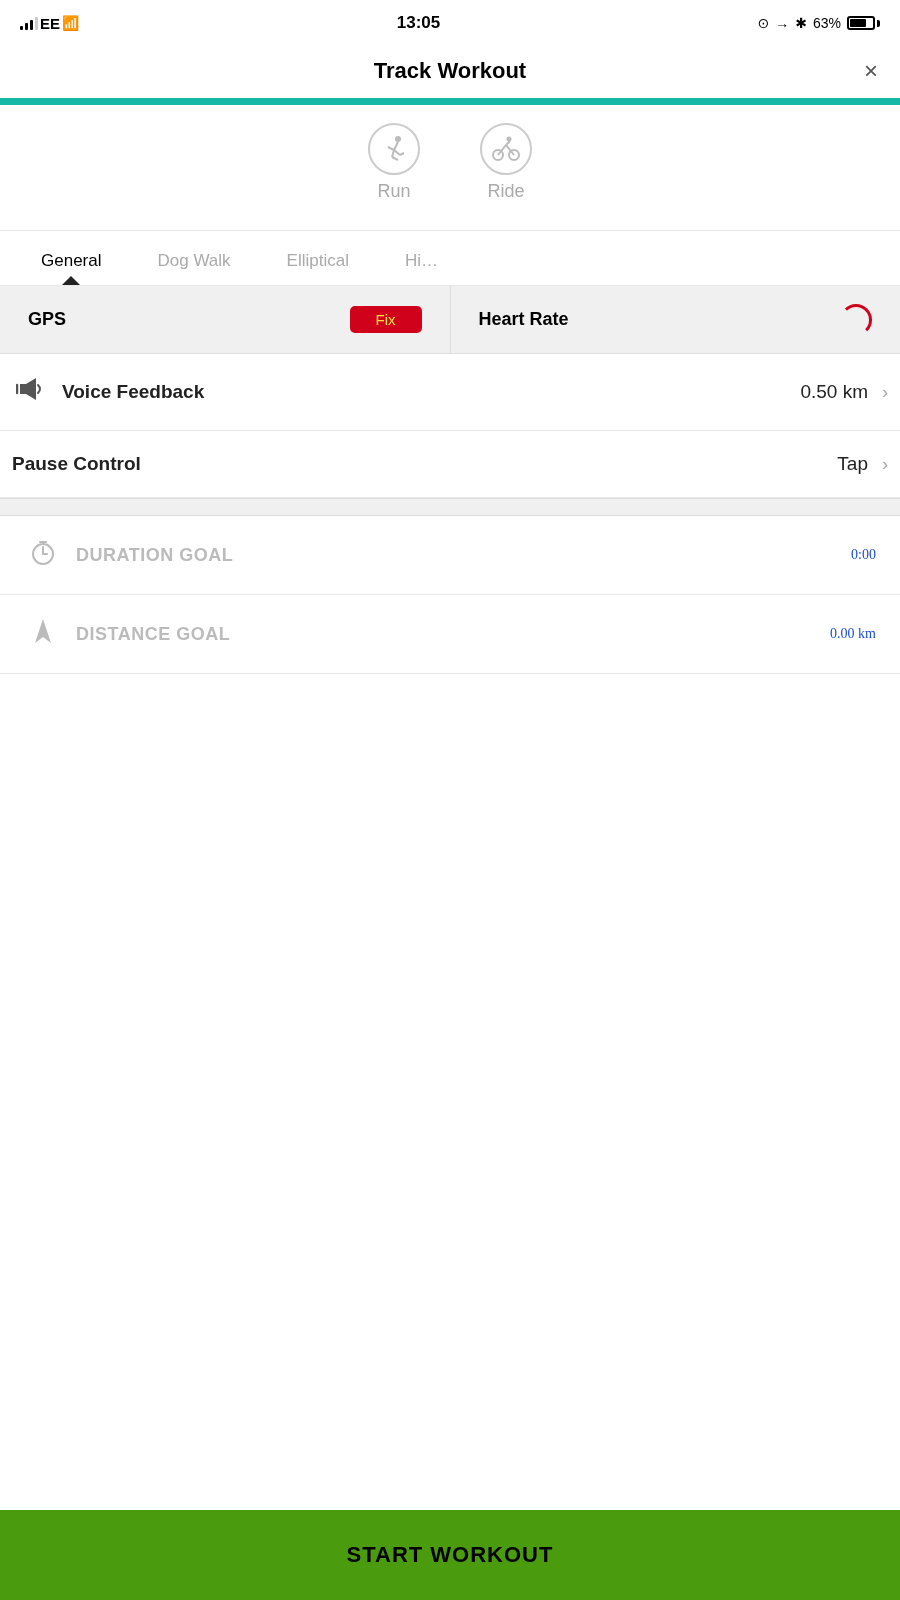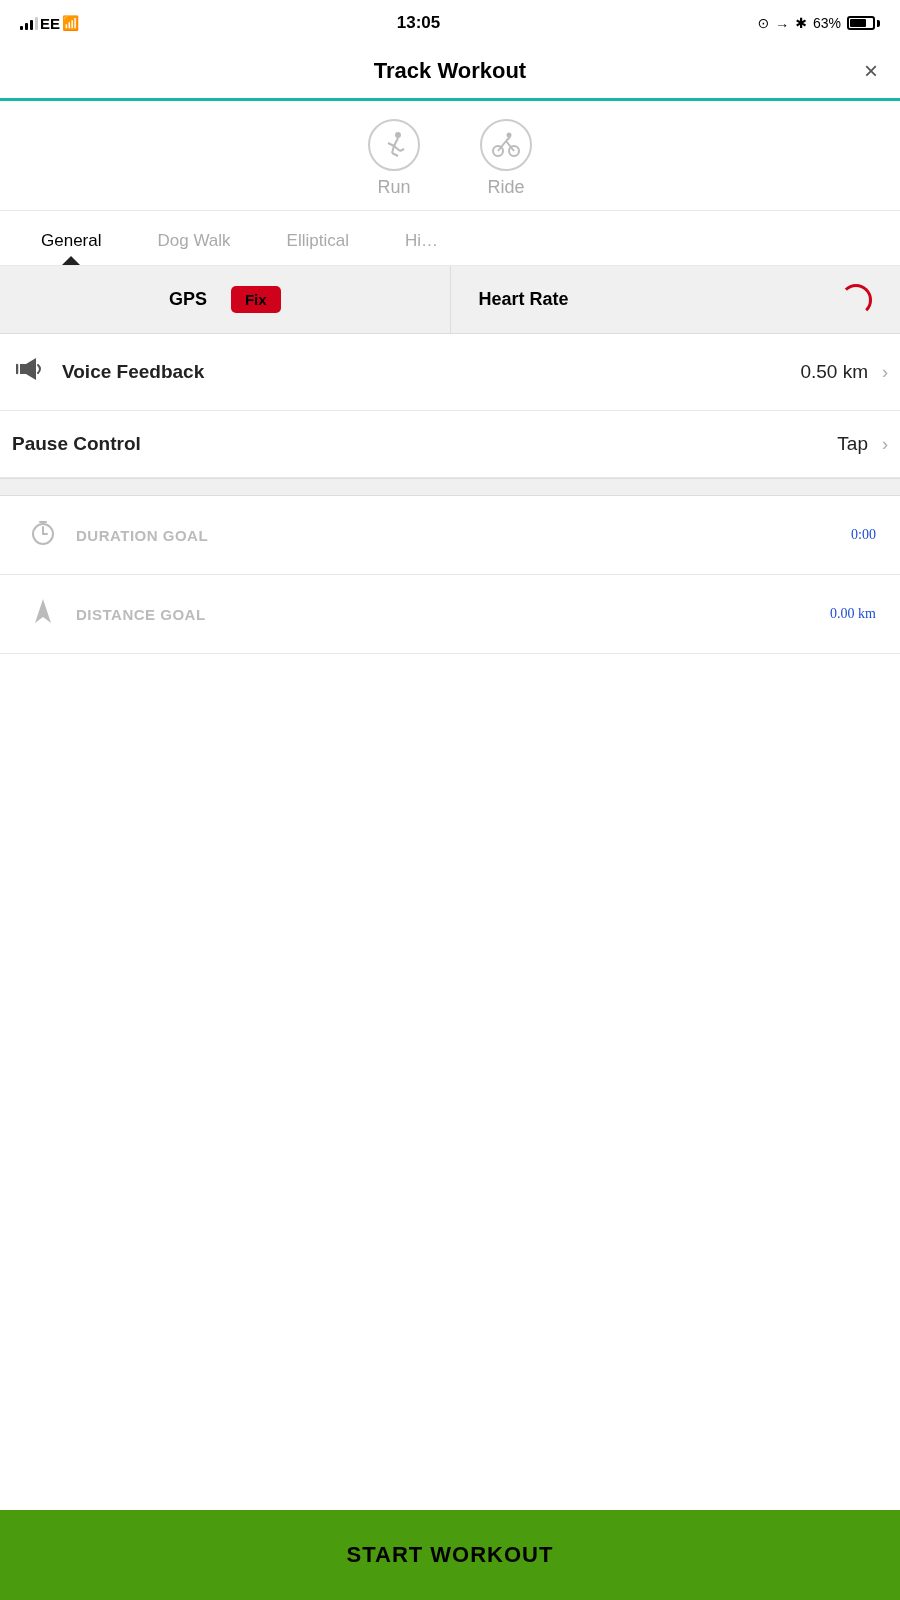--- a/index.html
+++ b/index.html
@@ -39,21 +39,21 @@
       gap: 6px;
       font-size: 14px;
     }
 
     
     .header {
       display: flex;
       justify-content: center;
       align-items: center;
       padding: 14px 20px;
-      border-bottom: 3px solid #14b8a6;
+      border-bottom: 7px solid #14b8a6;
       position: relative;
       background: #fff;
     }
     .header-title {
       font-size: 22px;
       font-weight: 700;
       color: #000;
     }
     .close-btn {
       position: absolute;
@@ -65,21 +65,21 @@
       cursor: pointer;
       background: none;
       border: none;
     }
 
     
     .workout-tabs {
       display: flex;
       align-items: center;
       justify-content: center;
-      padding: 10px 0 0 0;
+      padding: 10px 0 16px 0;
       background: #fff;
       border-bottom: 1px solid #e8e8e8;
       overflow: hidden;
     }
     .workout-tab {
       display: flex;
       flex-direction: column;
       align-items: center;
       padding: 8px 30px 12px 30px;
       cursor: pointer;
@@ -156,35 +156,35 @@
     .sensor-row {
       display: flex;
       height: 68px;
       background: #f0f0f0;
       border-bottom: 1px solid #ddd;
     }
     .sensor-item {
       flex: 1;
       display: flex;
       align-items: center;
-      justify-content: center;
+      justify-content: space-between;
       padding: 0 28px;
       gap: 24px;
       font-size: 18px;
       font-weight: 600;
     }
     .sensor-item:first-child {
       border-right: 1px solid #ddd;
     }
     .gps-fix-badge {
       background: #d0021b;
-      color: #000000;
+      color: #fde047;
       font-size: 15px;
-      font-weight: 700;
-      padding: 5px 14px;
+      font-weight: 400;
+      padding: 5px 26px;
       border-radius: 5px;
     }
     .heart-rate-spinner {
       width: 32px;
       height: 32px;
       border: 3px solid #f0f0f0;
       border-top: 3px solid #d0021b;
       border-right: 3px solid #d0021b;
       border-radius: 50%;
       margin-left: auto;
@@ -241,21 +241,21 @@
     }
     .goal-icon {
       width: 38px;
       text-align: center;
       margin-right: 14px;
       font-size: 22px;
       color: #bbb;
     }
     .goal-label {
       flex: 1;
-      font-size: 15px;
+      font-size: 18px;
       font-weight: 600;
       color: #bbb;
       letter-spacing: 0.5px;
       text-transform: uppercase;
     }
     .goal-value {
       font-size: 14px;
       color: #1d4ed8;
       font-family: Liberation Serif, serif;
     }

